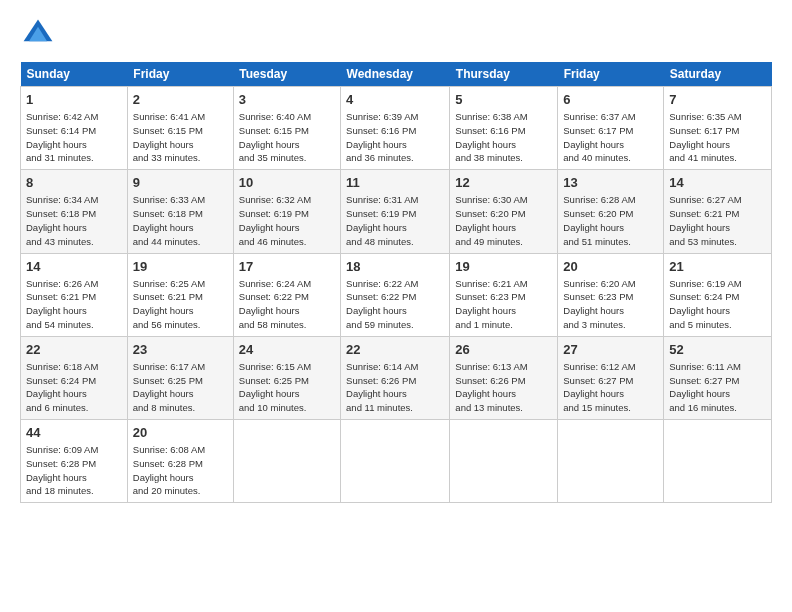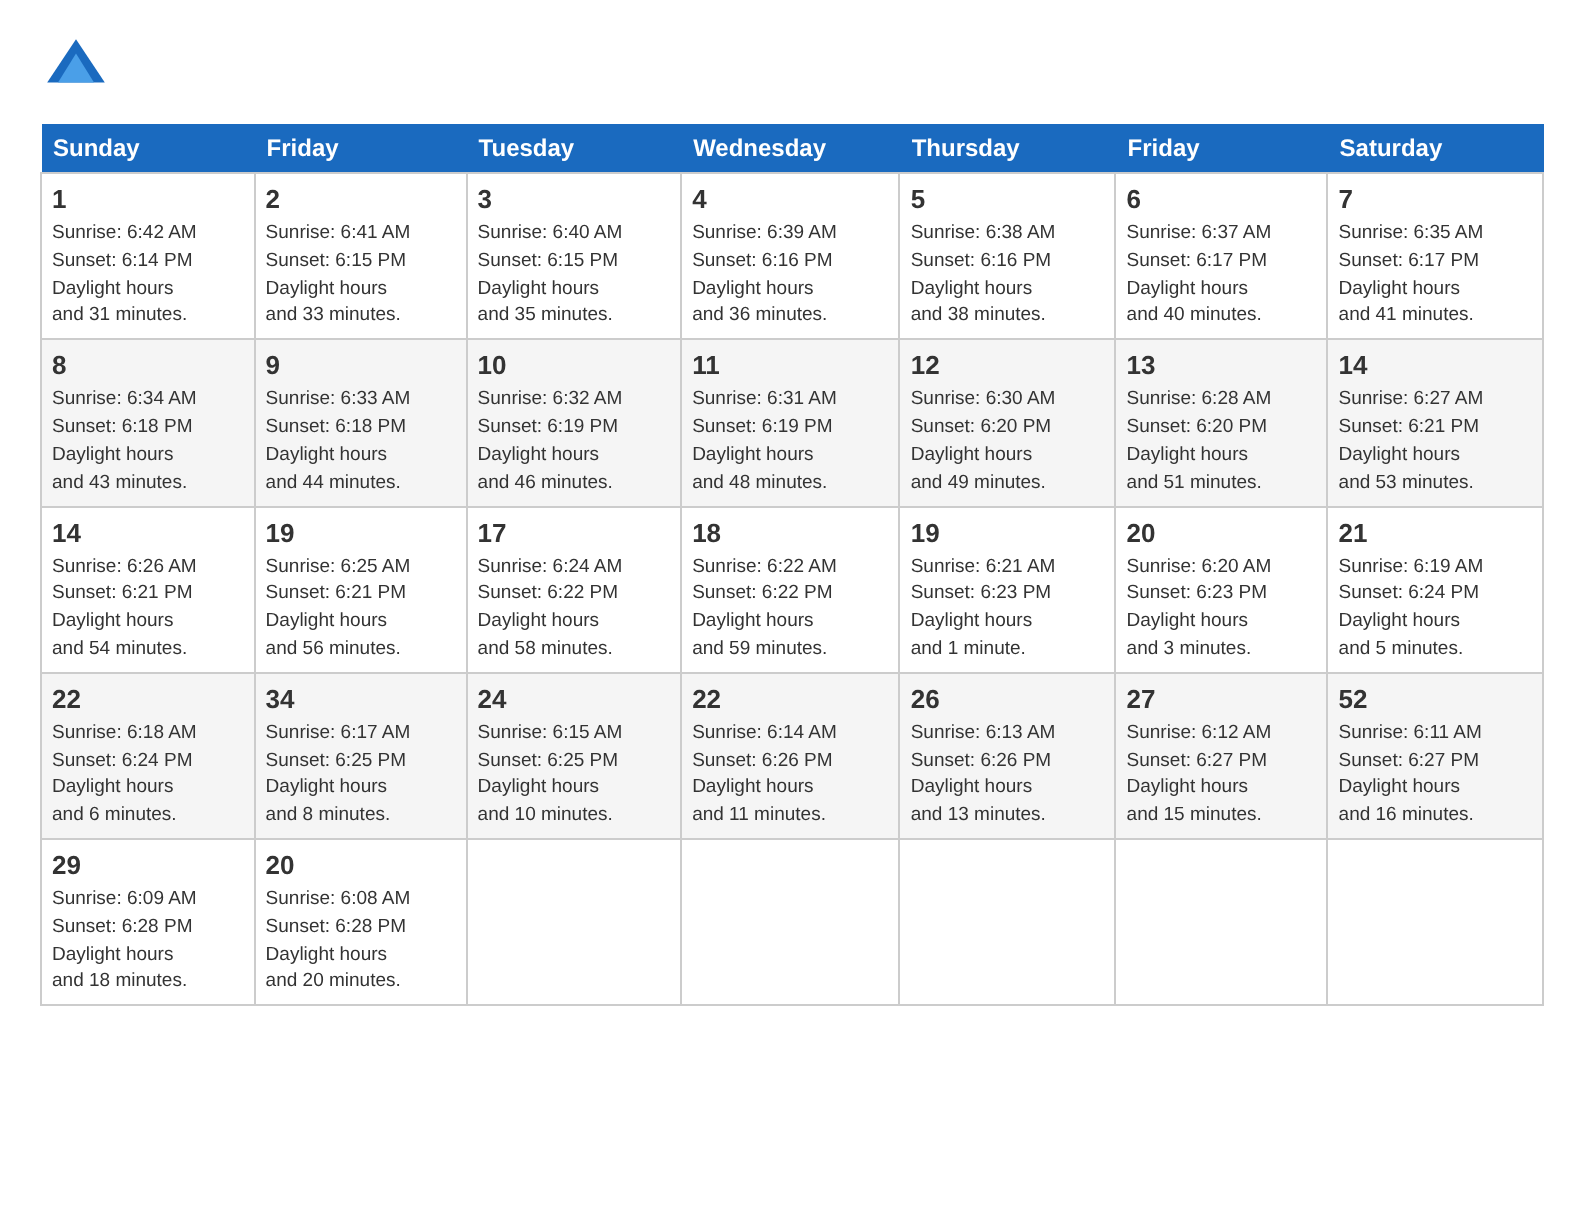--- a/index.html
+++ b/index.html
@@ -215,21 +215,21 @@
             <span class="day-num">21</span>
             <div class="day-info">Sunrise: 6:19 AM<br>Sunset: 6:24 PM<br>Daylight hours<br>and 5 minutes.</div>
           </td>
         </tr>
         <tr>
           <td>
             <span class="day-num">22</span>
             <div class="day-info">Sunrise: 6:18 AM<br>Sunset: 6:24 PM<br>Daylight hours<br>and 6 minutes.</div>
           </td>
           <td>
-            <span class="day-num">34</span>
+            <span class="day-num">23</span>
             <div class="day-info">Sunrise: 6:17 AM<br>Sunset: 6:25 PM<br>Daylight hours<br>and 8 minutes.</div>
           </td>
           <td>
             <span class="day-num">24</span>
             <div class="day-info">Sunrise: 6:15 AM<br>Sunset: 6:25 PM<br>Daylight hours<br>and 10 minutes.</div>
           </td>
           <td>
             <span class="day-num">22</span>
             <div class="day-info">Sunrise: 6:14 AM<br>Sunset: 6:26 PM<br>Daylight hours<br>and 11 minutes.</div>
           </td>
@@ -241,21 +241,21 @@
             <span class="day-num">27</span>
             <div class="day-info">Sunrise: 6:12 AM<br>Sunset: 6:27 PM<br>Daylight hours<br>and 15 minutes.</div>
           </td>
           <td>
             <span class="day-num">52</span>
             <div class="day-info">Sunrise: 6:11 AM<br>Sunset: 6:27 PM<br>Daylight hours<br>and 16 minutes.</div>
           </td>
         </tr>
         <tr>
           <td>
-            <span class="day-num">29</span>
+            <span class="day-num">44</span>
             <div class="day-info">Sunrise: 6:09 AM<br>Sunset: 6:28 PM<br>Daylight hours<br>and 18 minutes.</div>
           </td>
           <td>
             <span class="day-num">20</span>
             <div class="day-info">Sunrise: 6:08 AM<br>Sunset: 6:28 PM<br>Daylight hours<br>and 20 minutes.</div>
           </td>
           <td class="empty-cell"></td>
           <td class="empty-cell"></td>
           <td class="empty-cell"></td>
           <td class="empty-cell"></td>

